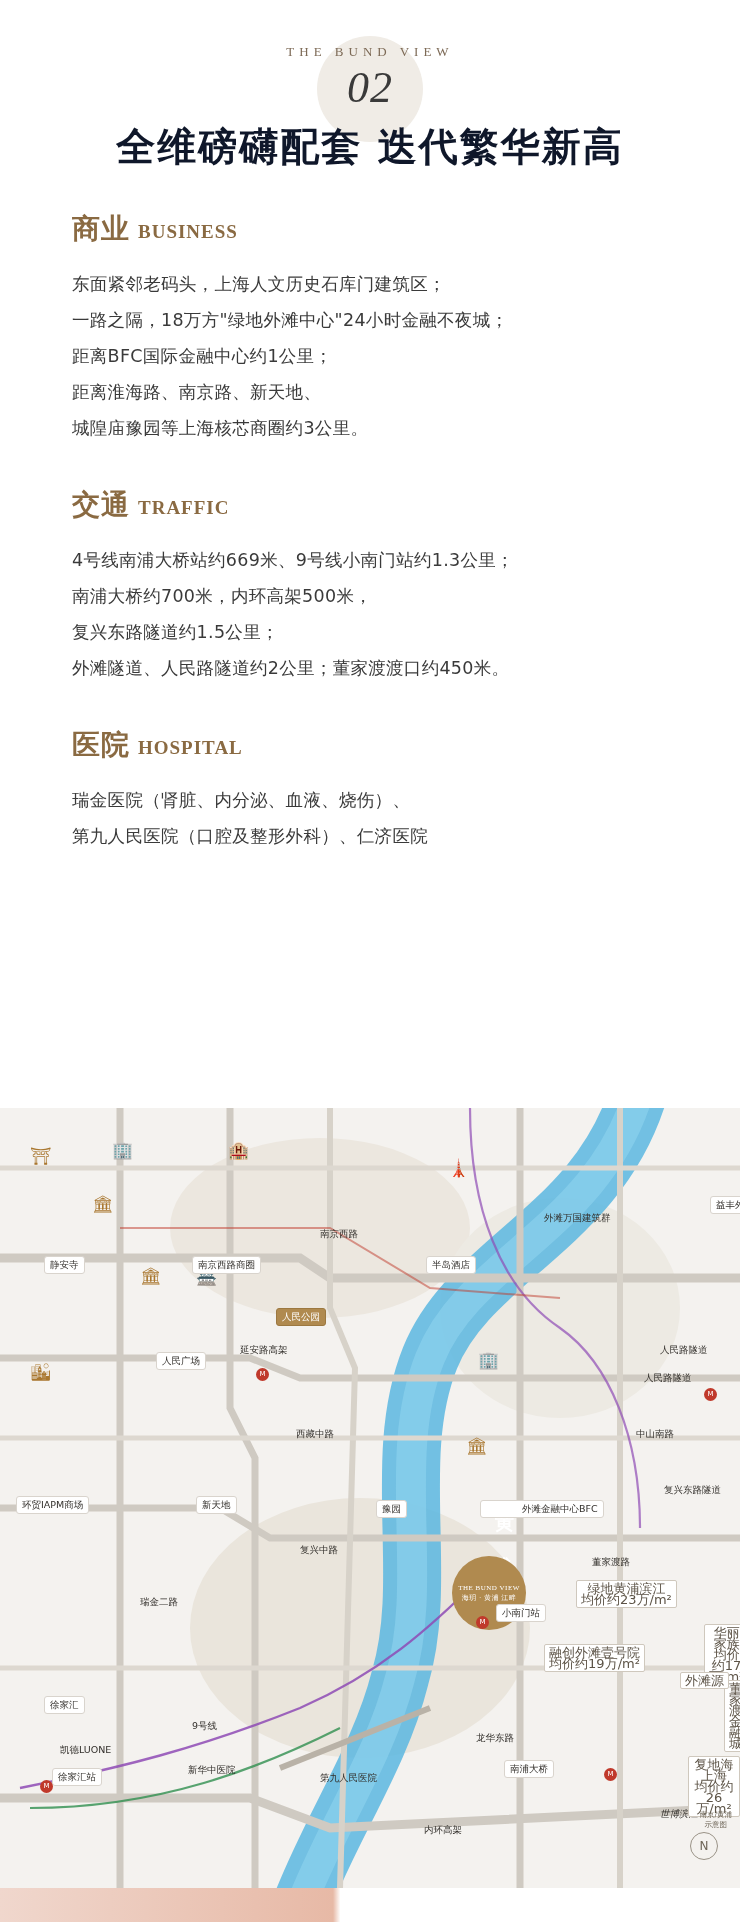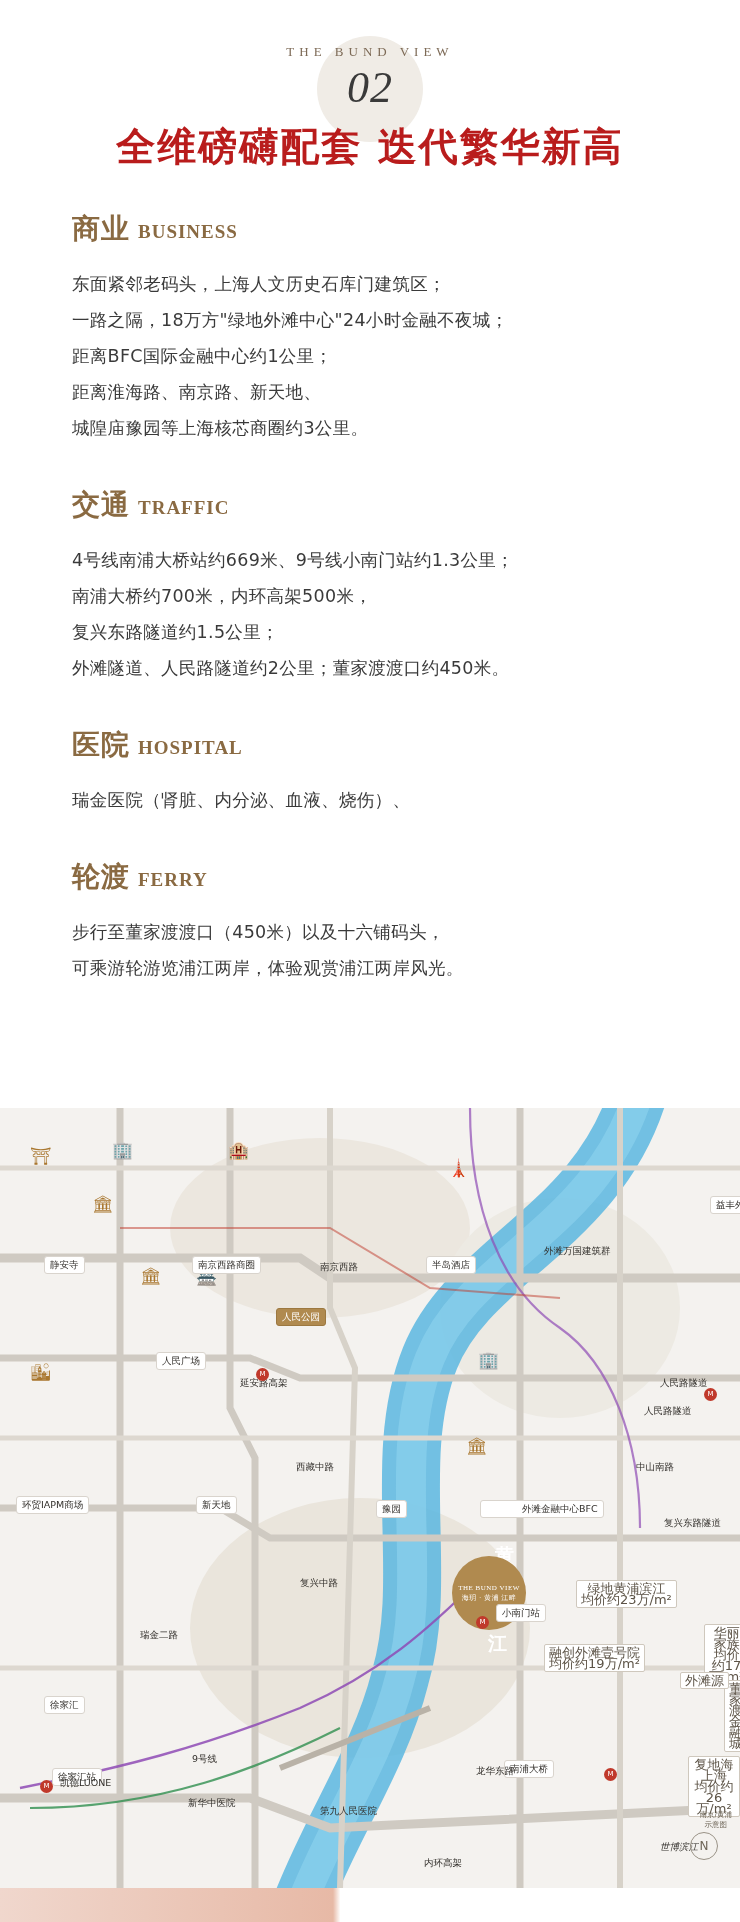--- a/index.html
+++ b/index.html
@@ -60,21 +60,21 @@
     position: absolute;
     left: 0;
     right: 0;
     top: 120px;
     z-index: 3;
     text-align: center;
     font-family: "DejaVu Sans", sans-serif;
     font-weight: bold;
     font-size: 39px;
     letter-spacing: 2px;
-    color: #b91c1c;
+    color: #0f172a;
   }
 
   
   .content {
     position: absolute;
     left: 0;
     top: 210px;
     width: 740px;
   }
   .section {
@@ -129,21 +129,20 @@
     font-size: 9.5px;
     color: #33302c;
     padding: 2px 5px;
     white-space: nowrap;
     line-height: 12px;
   }
   .map-label.plain {
     background: transparent;
     border: none;
     padding: 0;
-    margin-top: 33px;
   }
   .map-label.gold {
     background: #b08a4f;
     color: #fff;
     border-color: #9c7840;
   }
   .map-tag {
     position: absolute;
     background: #ffffff;
     border: 1px solid #cfc8bd;
@@ -251,29 +250,23 @@
     <div class="line">南浦大桥约700米，内环高架500米，</div>
     <div class="line">复兴东路隧道约1.5公里；</div>
     <div class="line">外滩隧道、人民路隧道约2公里；董家渡渡口约450米。</div>
   </div>
 
   <div class="section">
     <div class="section-title">
       <span class="cn">医院</span><span class="en">HOSPITAL</span>
     </div>
     <div class="line">瑞金医院（肾脏、内分泌、血液、烧伤）、</div>
+    <div class="line">第九人民医院（口腔及整形外科）、仁济医院</div>
   </div>
 
-  <div class="section">
-    <div class="section-title">
-      <span class="cn">轮渡</span><span class="en">FERRY</span>
-    </div>
-    <div class="line">步行至董家渡渡口（450米）以及十六铺码头，</div>
-    <div class="line">可乘游轮游览浦江两岸，体验观赏浦江两岸风光。</div>
-  </div>
 
 </div>
 
 <div class="map">
   <svg class="map-bg" viewBox="0 0 740 780" preserveAspectRatio="none">
     <rect x="0" y="0" width="740" height="780" fill="#f4f2ef"></rect>
 
     <ellipse cx="320" cy="120" rx="150" ry="90" fill="#ecE7df"></ellipse>
     <ellipse cx="360" cy="520" rx="170" ry="130" fill="#eae5dc"></ellipse>
     <ellipse cx="560" cy="200" rx="120" ry="110" fill="#edeae3"></ellipse>

